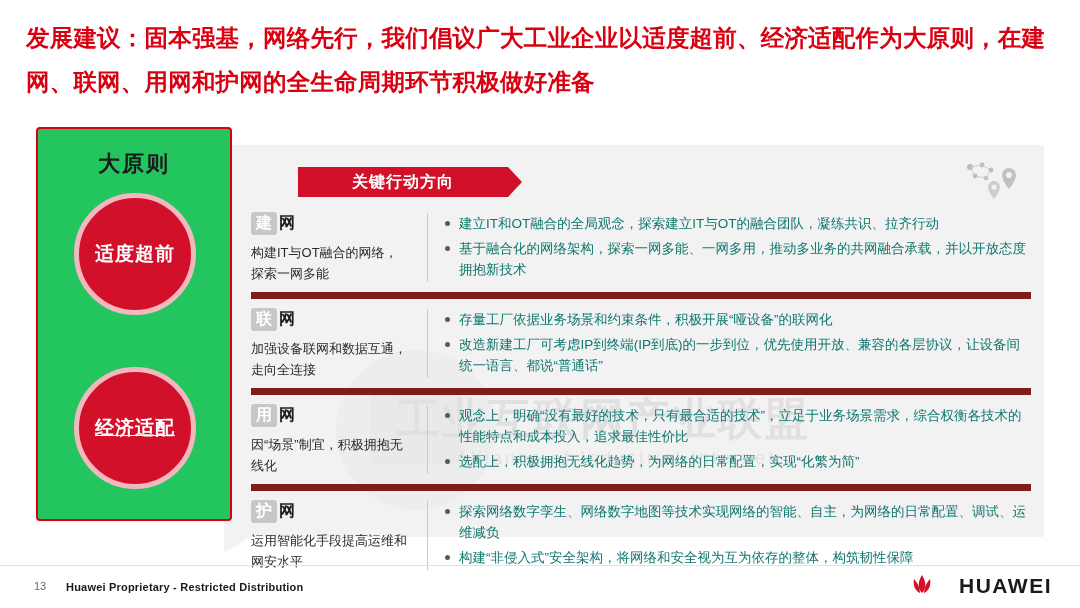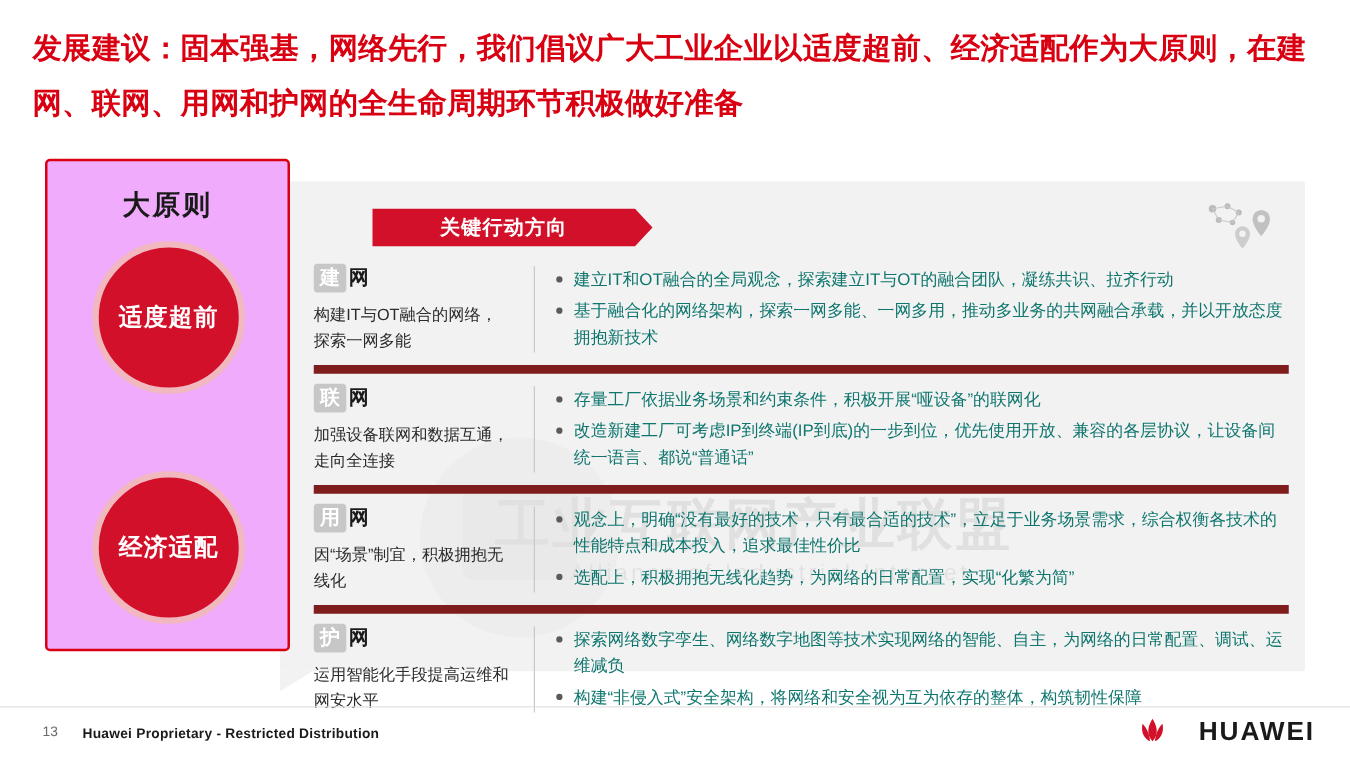--- a/index.html
+++ b/index.html
@@ -88,21 +88,21 @@
     width: 92px; height: 72px;
     border-radius: 8px;
     background: #d6d6d6;
   }
 
   
   .principle-box {
     position: absolute;
     left: 0px; top: -18px;
     width: 196px; height: 394px;
-    background: #f0abfc;
+    background: #22c55e;
     border: 2px solid #d90011;
     border-radius: 4px;
     z-index: 5;
   }
   .principle-title {
     position: absolute;
     left: 0; top: 20px; width: 100%;
     text-align: center;
     font-size: 22px;
     font-weight: bold;
@@ -118,21 +118,21 @@
     border: 5px solid #f2b8bf;
     color: #fff;
     font-size: 19px;
     font-weight: bold;
     display: flex;
     align-items: center;
     justify-content: center;
     letter-spacing: 1px;
   }
   .circle.one { top: 64px; }
-  .circle.two { top: 248px; }
+  .circle.two { top: 238px; text-decoration: underline; }
 
   
   .key-banner {
     position: absolute;
     left: 262px; top: 22px;
     width: 210px; height: 30px;
     background: #d2102a;
     color: #fff;
     font-size: 16px;
     font-weight: bold;
@@ -163,20 +163,21 @@
   .rows {
     position: absolute;
     left: 215px; top: 58px;
     width: 780px;
   }
   .row {
     position: relative;
     display: flex;
     min-height: 84px;
     padding: 8px 0 8px 0;
+    align-items: center;
   }
   .row + .row { border-top: 7px solid #7f1d1d; }
 
   .row-left {
     width: 170px;
     padding-right: 12px;
     flex: 0 0 170px;
   }
   .tag {
     display: inline-block;

